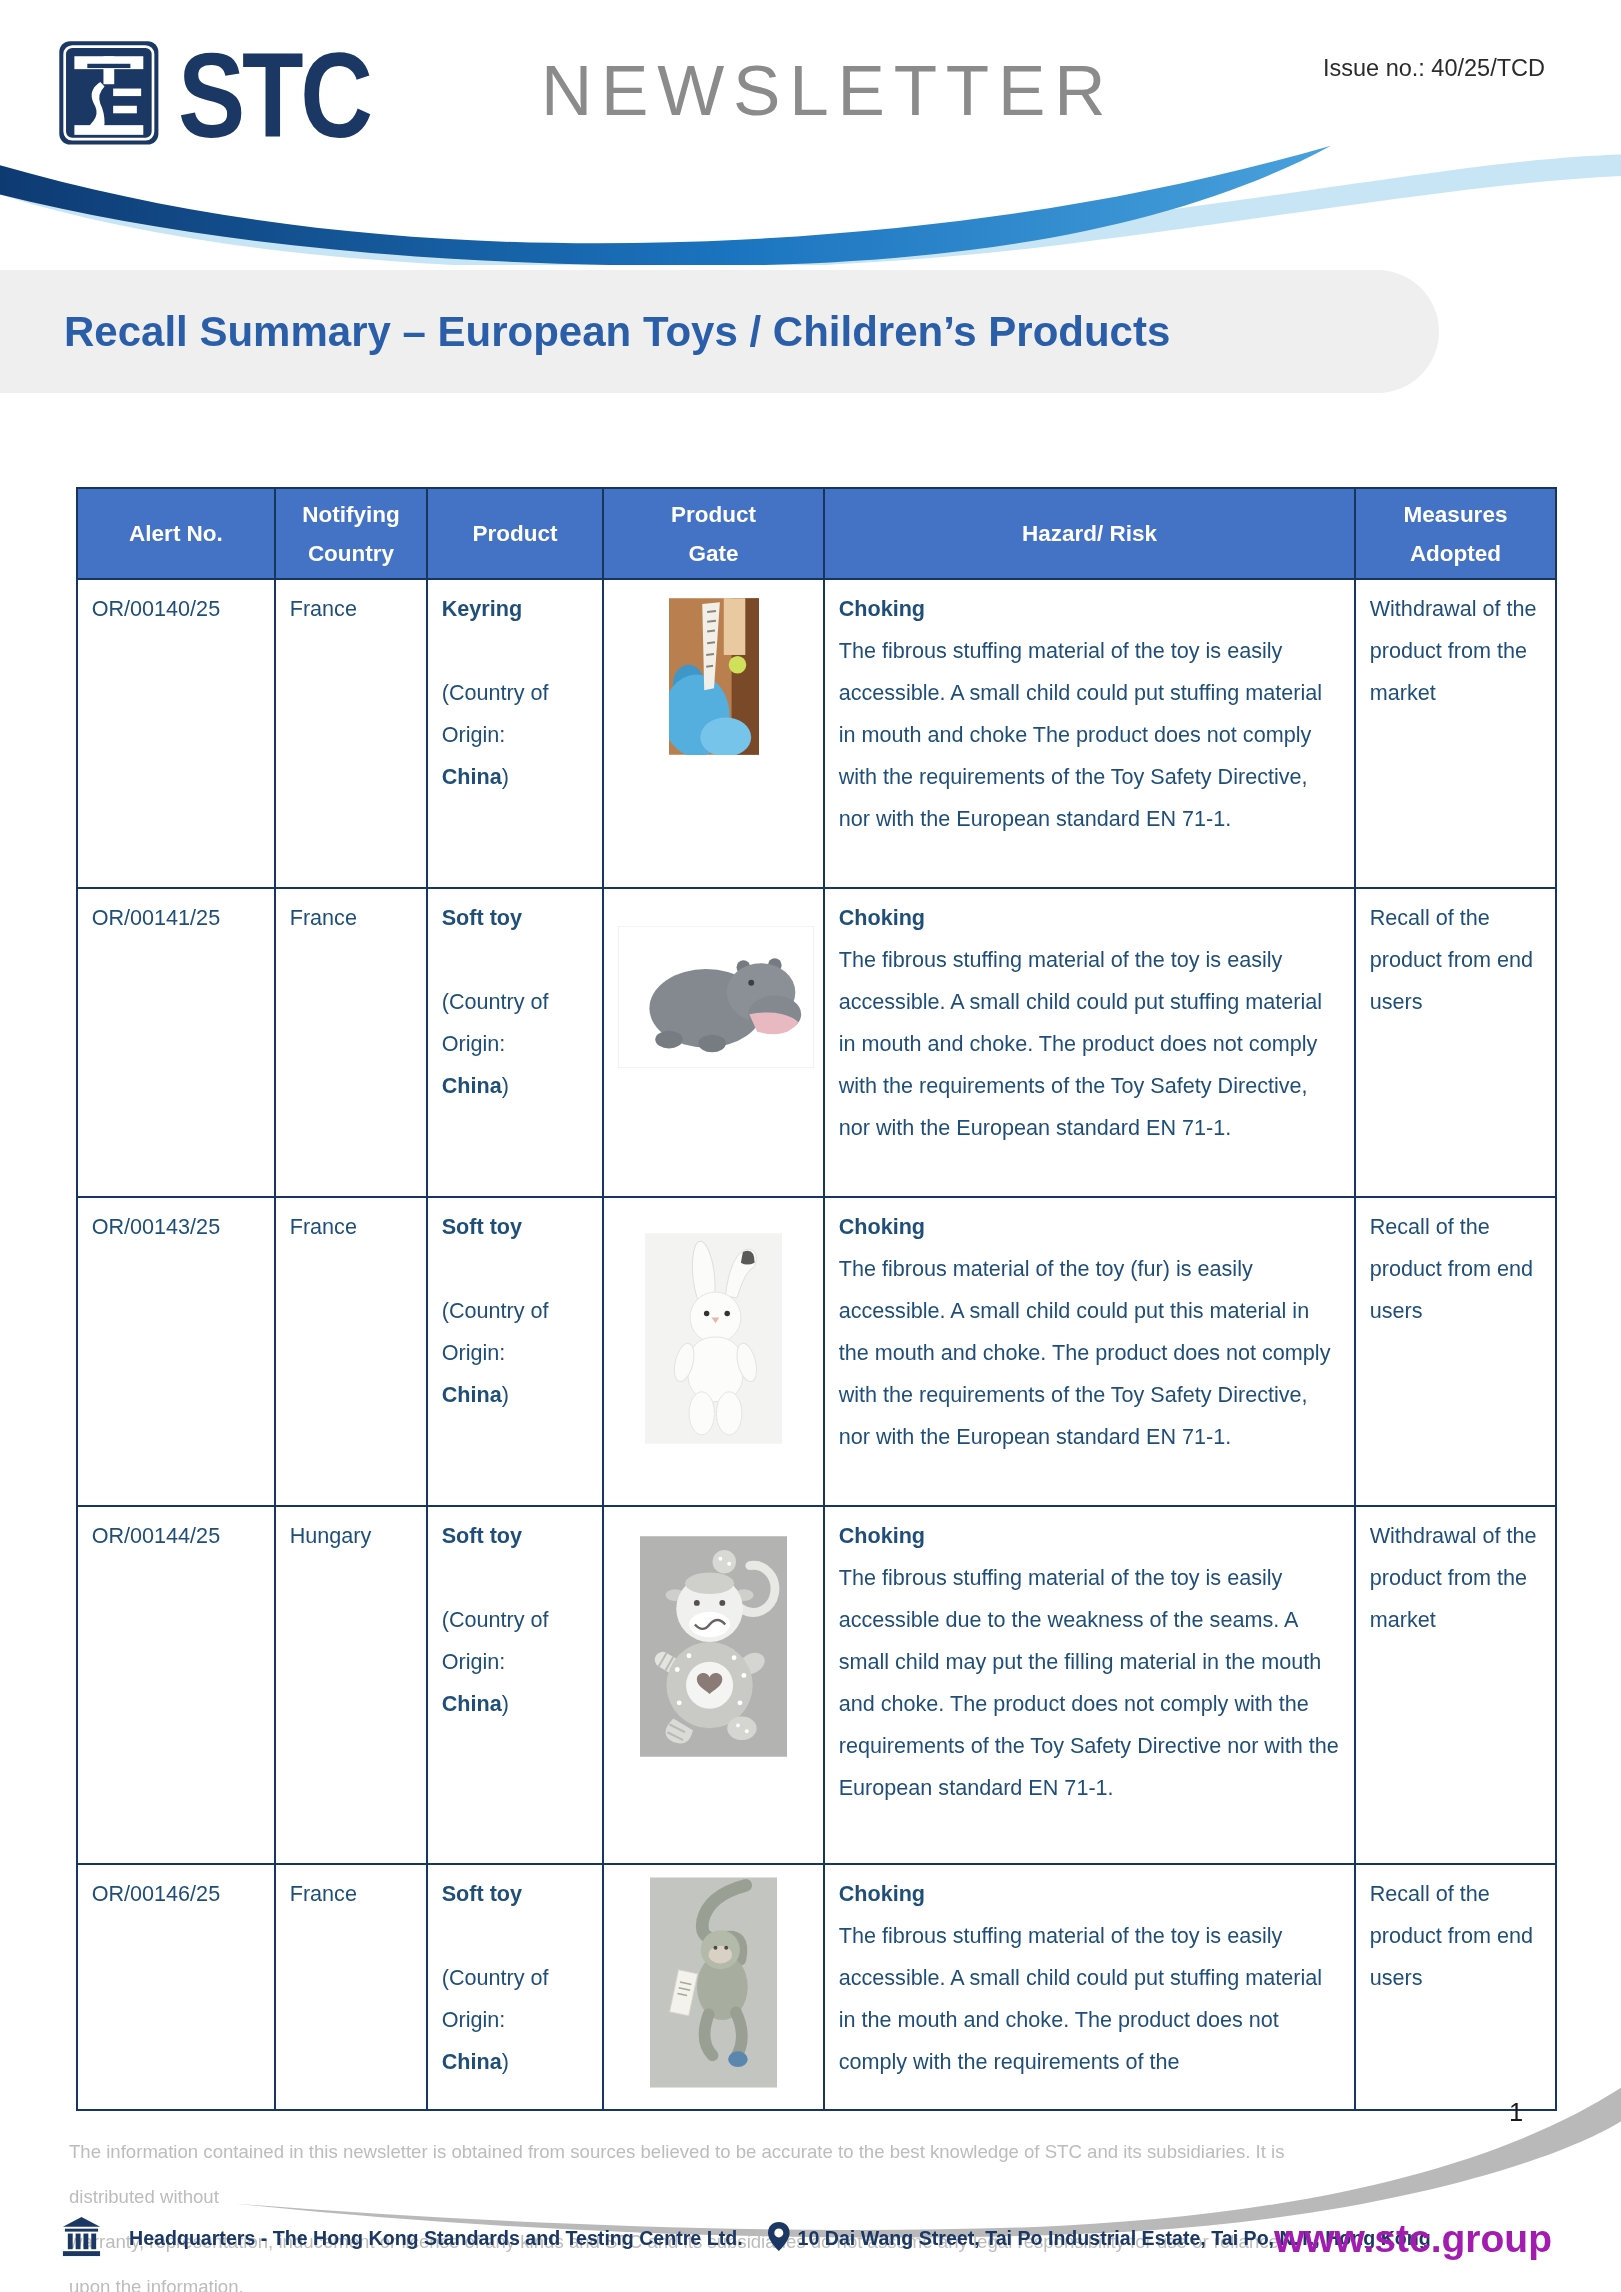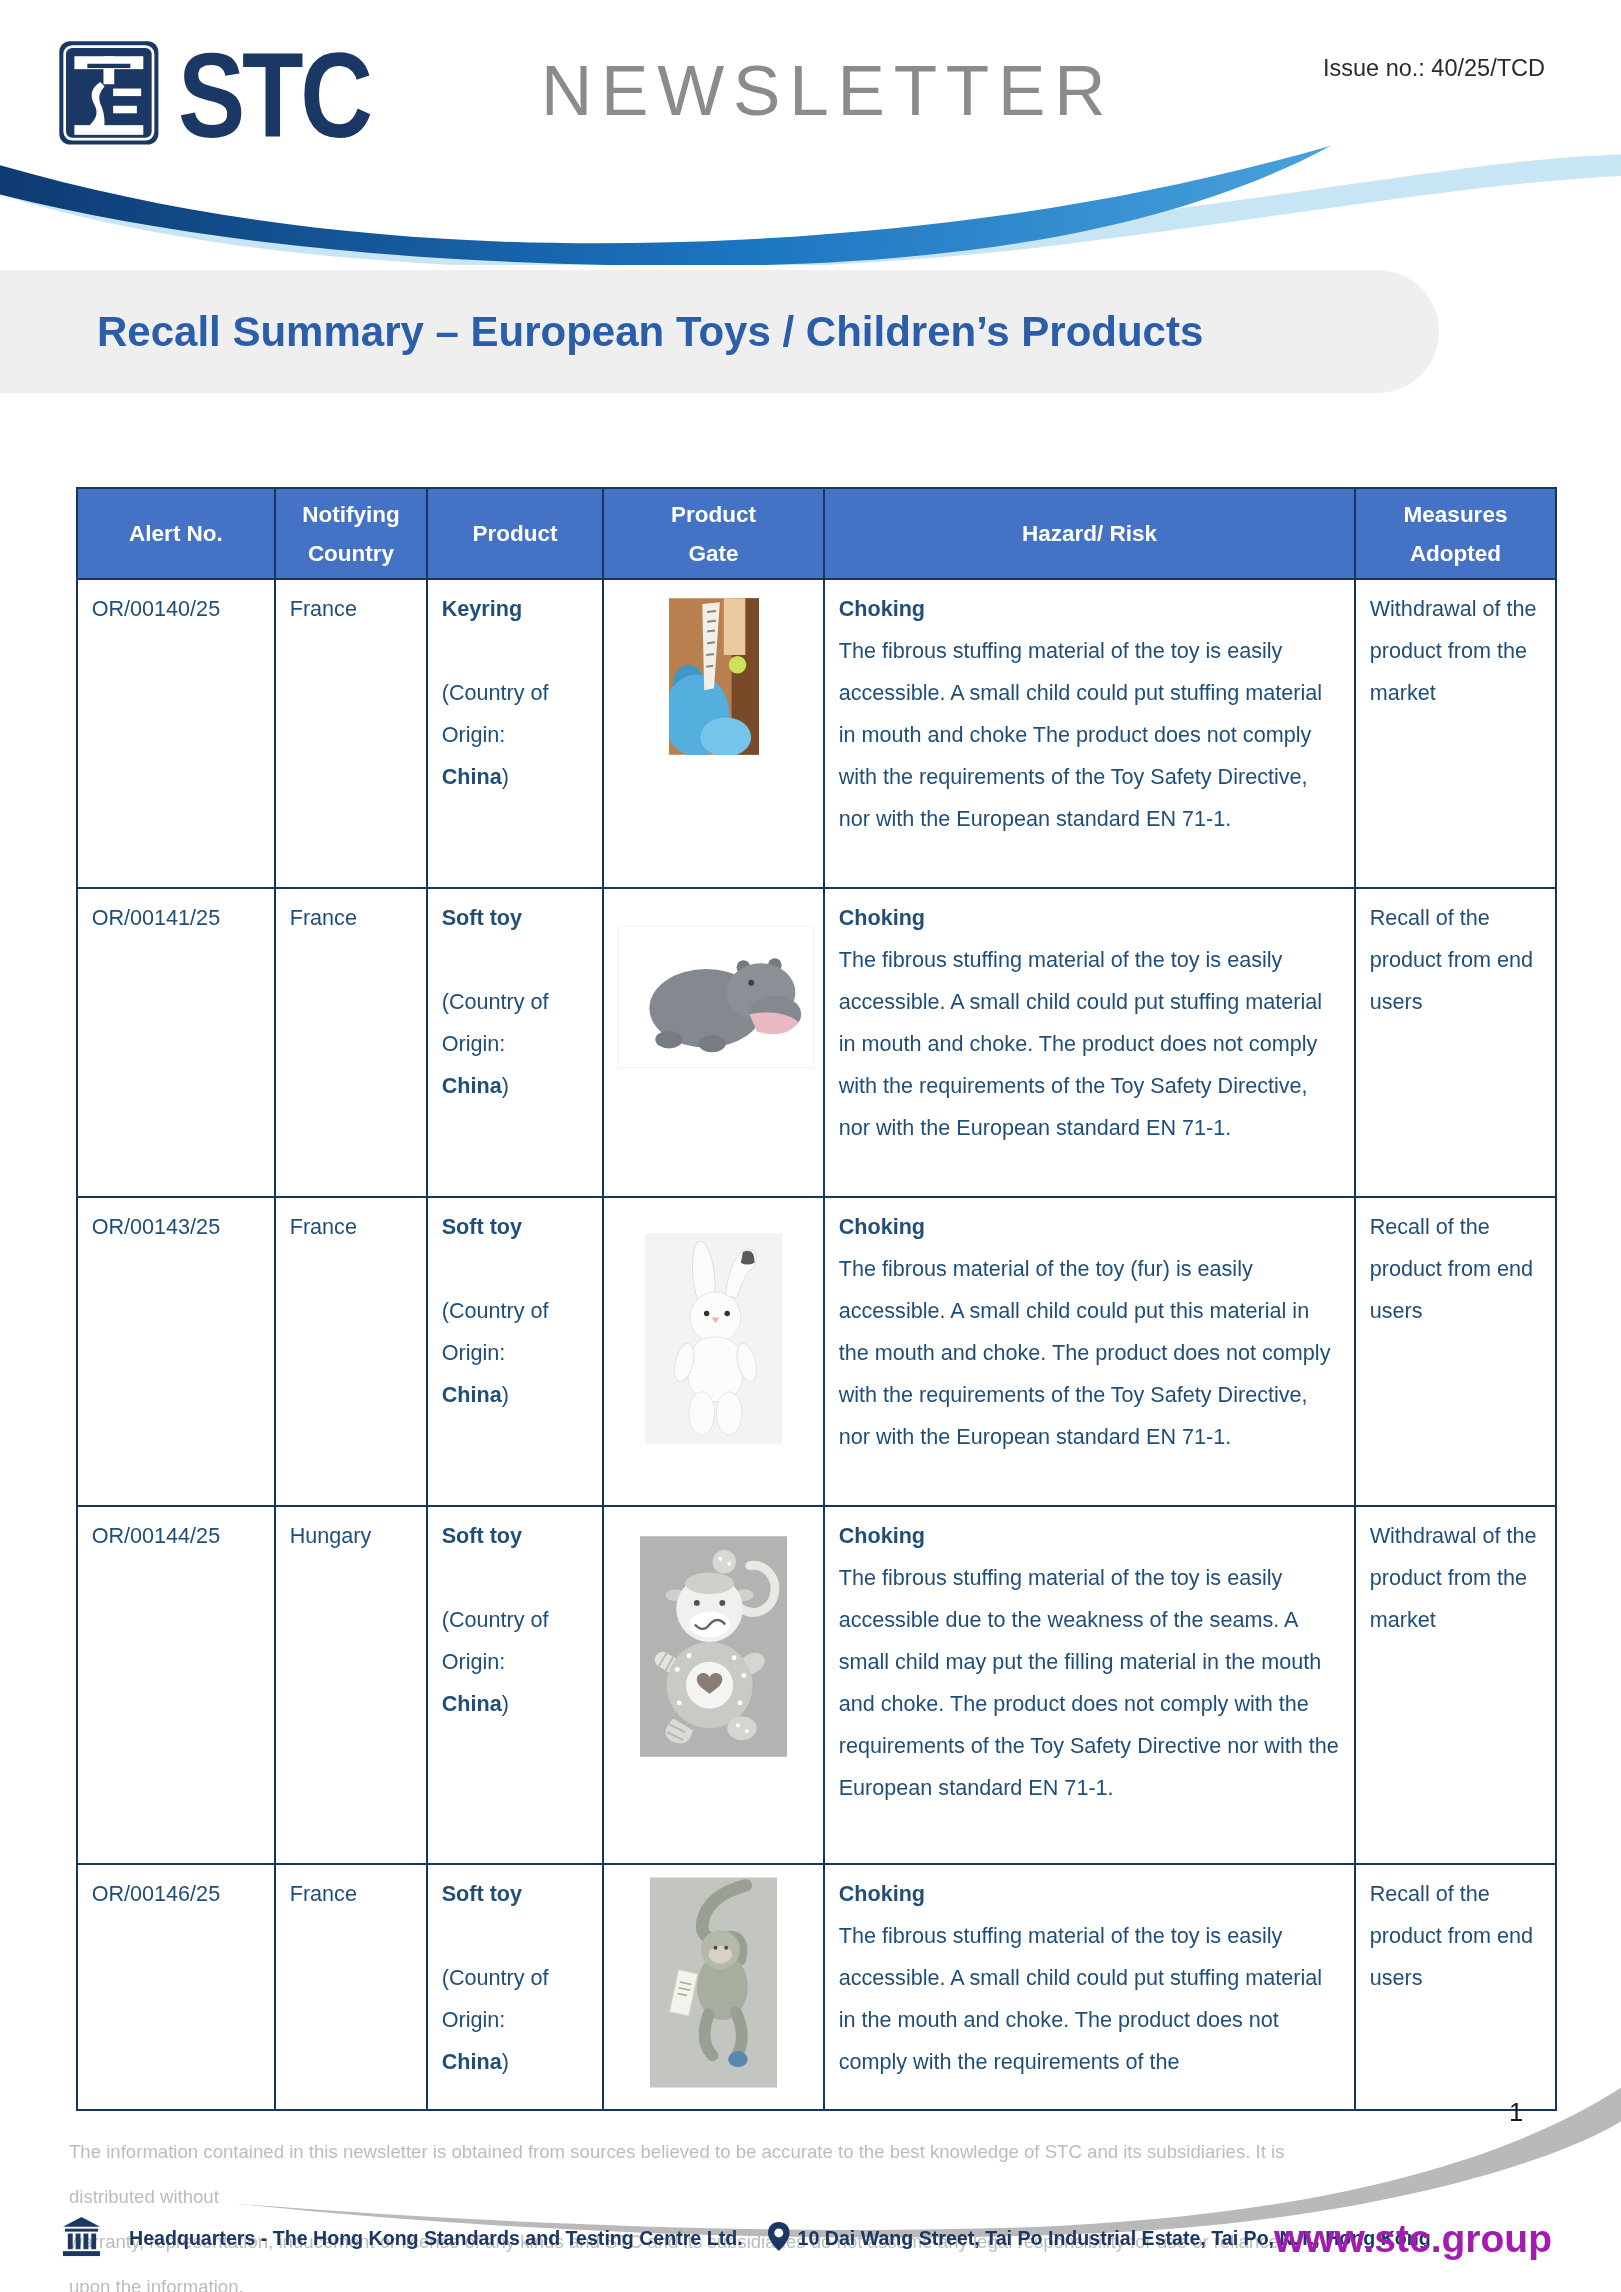--- a/index.html
+++ b/index.html
@@ -28,21 +28,21 @@
   
   .swoosh-top { position:absolute; left:0; top:130px; width:1621px; height:135px; }
   .swoosh-bottom { position:absolute; left:0; top:2076px; width:1621px; height:162px; }
   
   .banner {
     position:absolute; left:0; top:270px; width:1439px; height:123px;
     background:#efefef; border-radius:0 62px 62px 0;
     display:flex; align-items:center;
   }
   .banner-title {
-    padding-left:97px; font-size:42px; font-weight:bold; color:#2b5ea8;
+    padding-left:64px; font-size:42px; font-weight:bold; color:#2b5ea8;
   }
   .subtitle {
     position:absolute; left:76px; top:427px; width:1466px;
     text-align:right; font-size:25.5px; font-weight:bold; font-style:italic;
     color:#ee3a10;
   }
   
   table.recall {
     position:absolute; left:76px; top:487px;
     border-collapse:collapse; table-layout:fixed; width:1479px;

